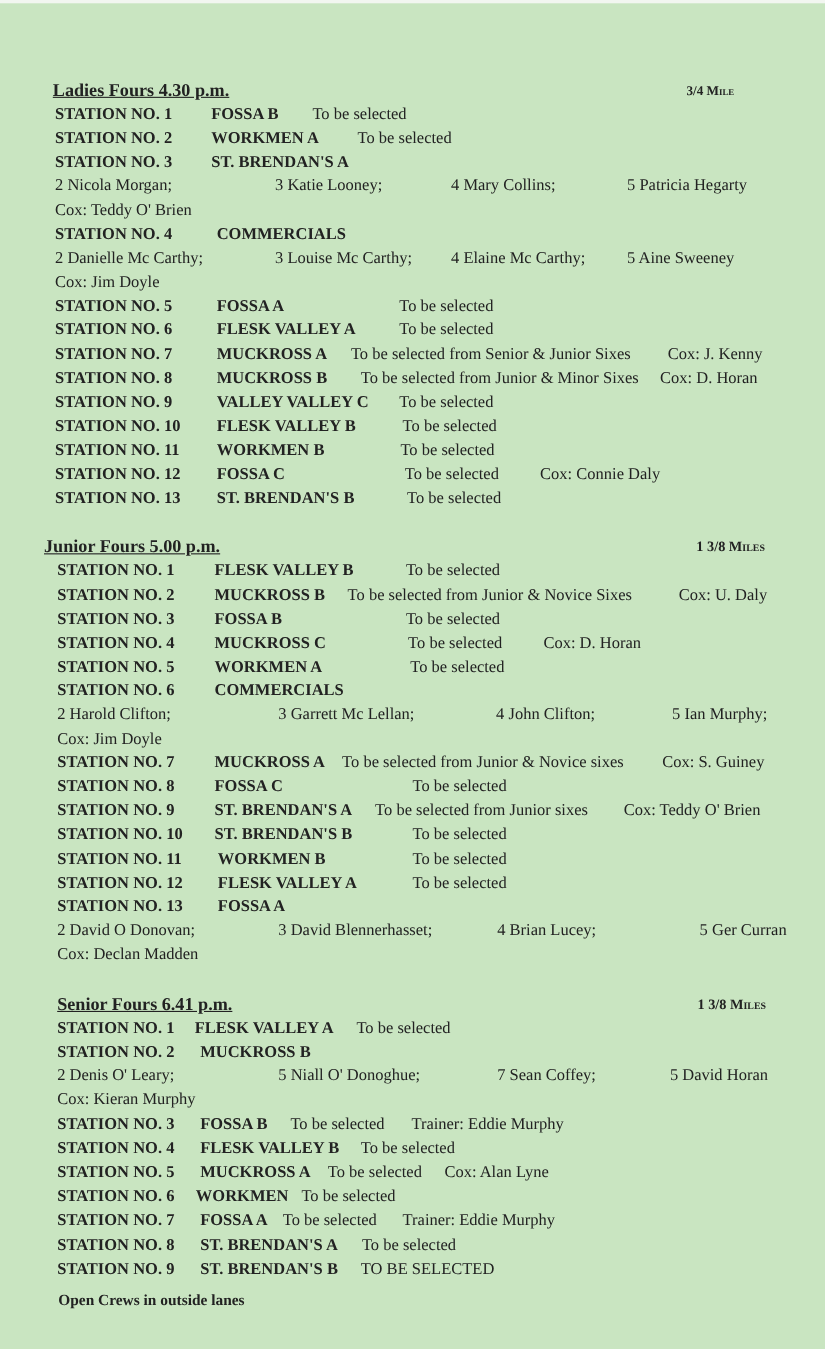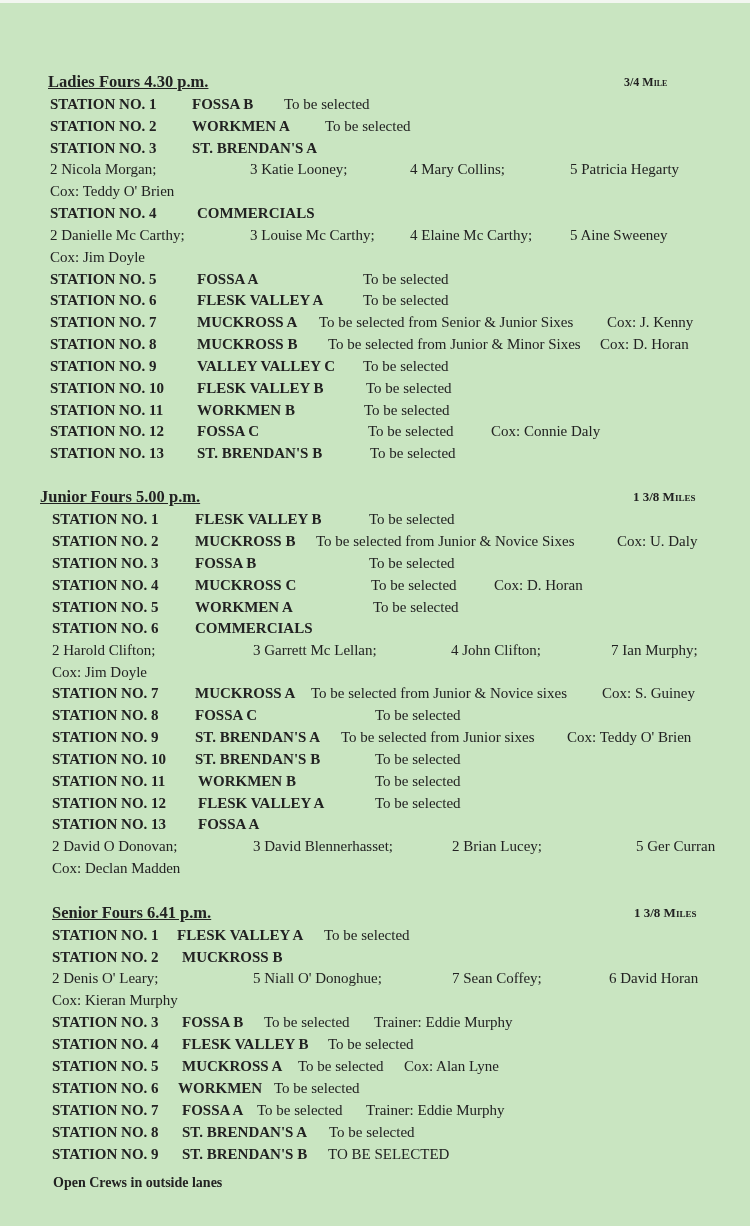--- a/index.html
+++ b/index.html
@@ -142,21 +142,21 @@
   <span style="left:373px">To be selected</span>
 </div>
 <div class="row" style="top:617px">
   <span class="b" style="left:52px">STATION NO. 6</span>
   <span class="b" style="left:195px">COMMERCIALS</span>
 </div>
 <div class="row" style="top:639px">
   <span style="left:52px">2 Harold Clifton;</span>
   <span style="left:253px">3 Garrett Mc Lellan;</span>
   <span style="left:451px">4 John Clifton;</span>
-  <span style="left:611px">7 Ian Murphy;</span>
+  <span style="left:611px">5 Ian Murphy;</span>
 </div>
 <div class="row" style="top:661px">
   <span style="left:52px">Cox: Jim Doyle</span>
 </div>
 <div class="row" style="top:682px">
   <span class="b" style="left:52px">STATION NO. 7</span>
   <span class="b" style="left:195px">MUCKROSS A</span>
   <span style="left:311px">To be selected from Junior &amp; Novice sixes</span>
   <span style="left:602px">Cox: S. Guiney</span>
 </div>
@@ -186,21 +186,21 @@
   <span class="b" style="left:198px">FLESK VALLEY A</span>
   <span style="left:375px">To be selected</span>
 </div>
 <div class="row" style="top:813px">
   <span class="b" style="left:52px">STATION NO. 13</span>
   <span class="b" style="left:198px">FOSSA A</span>
 </div>
 <div class="row" style="top:835px">
   <span style="left:52px">2 David O Donovan;</span>
   <span style="left:253px">3 David Blennerhasset;</span>
-  <span style="left:452px">2 Brian Lucey;</span>
+  <span style="left:452px">4 Brian Lucey;</span>
   <span style="left:636px">5 Ger Curran</span>
 </div>
 <div class="row" style="top:857px">
   <span style="left:52px">Cox: Declan Madden</span>
 </div>
 
 <div class="row" style="top:902px">
   <span class="heading" style="left:52px">Senior Fours 6.41 p.m.</span>
   <span class="dist dist-big" style="left:634px">1 3/8 Miles</span>
 </div>
@@ -211,21 +211,21 @@
   <span style="left:324px">To be selected</span>
 </div>
 <div class="row" style="top:946px">
   <span class="b" style="left:52px">STATION NO. 2</span>
   <span class="b" style="left:182px">MUCKROSS B</span>
 </div>
 <div class="row" style="top:967px">
   <span style="left:52px">2 Denis O' Leary;</span>
   <span style="left:253px">5 Niall O' Donoghue;</span>
   <span style="left:452px">7 Sean Coffey;</span>
-  <span style="left:609px">6 David Horan</span>
+  <span style="left:609px">5 David Horan</span>
 </div>
 <div class="row" style="top:989px">
   <span style="left:52px">Cox: Kieran Murphy</span>
 </div>
 <div class="row" style="top:1011px">
   <span class="b" style="left:52px">STATION NO. 3</span>
   <span class="b" style="left:182px">FOSSA B</span>
   <span style="left:264px">To be selected</span>
   <span style="left:374px">Trainer: Eddie Murphy</span>
 </div>

